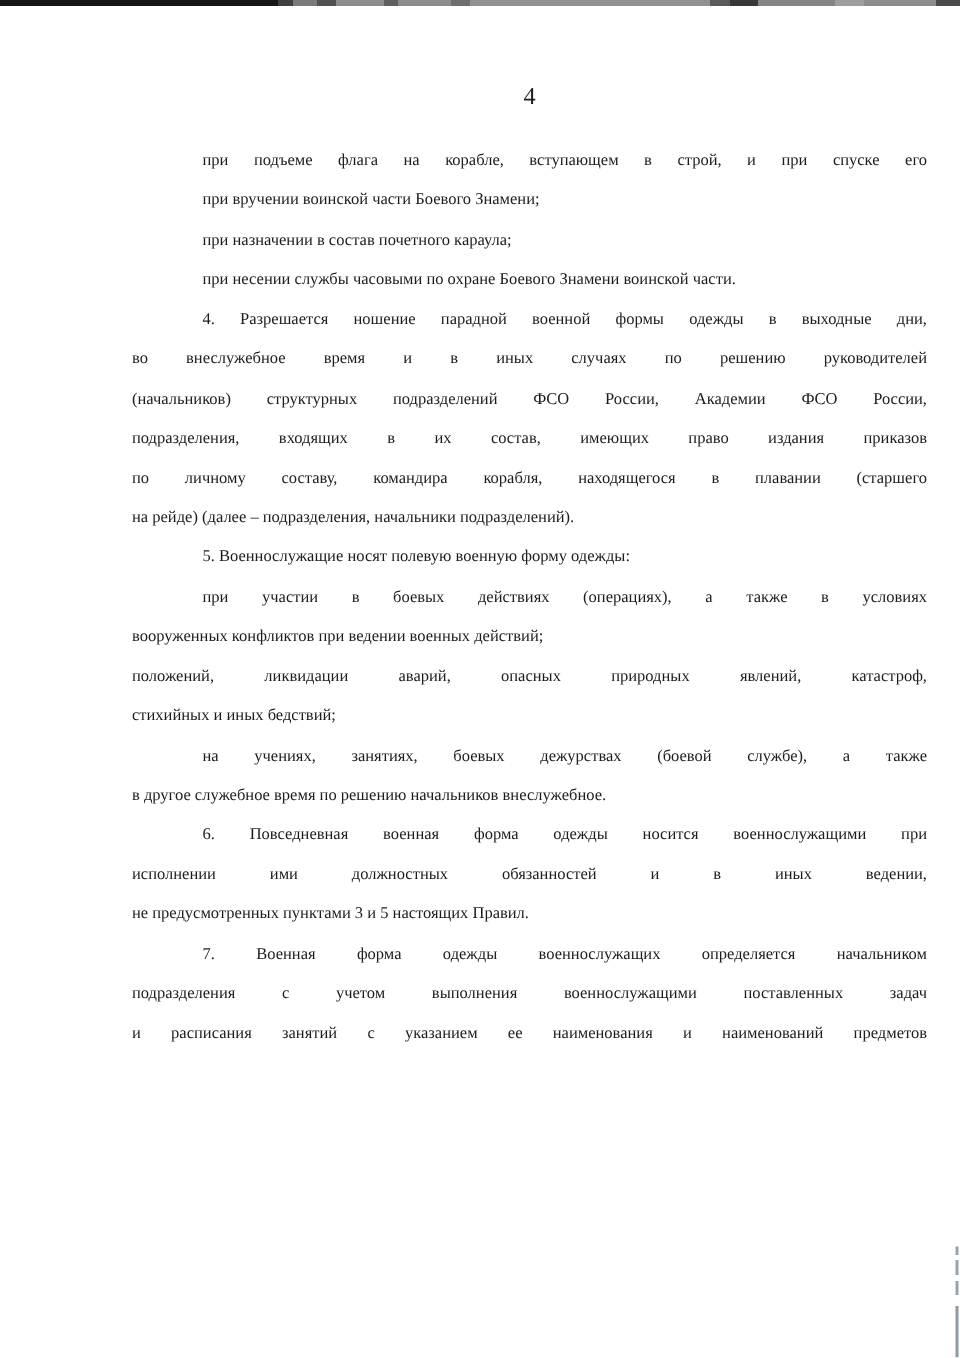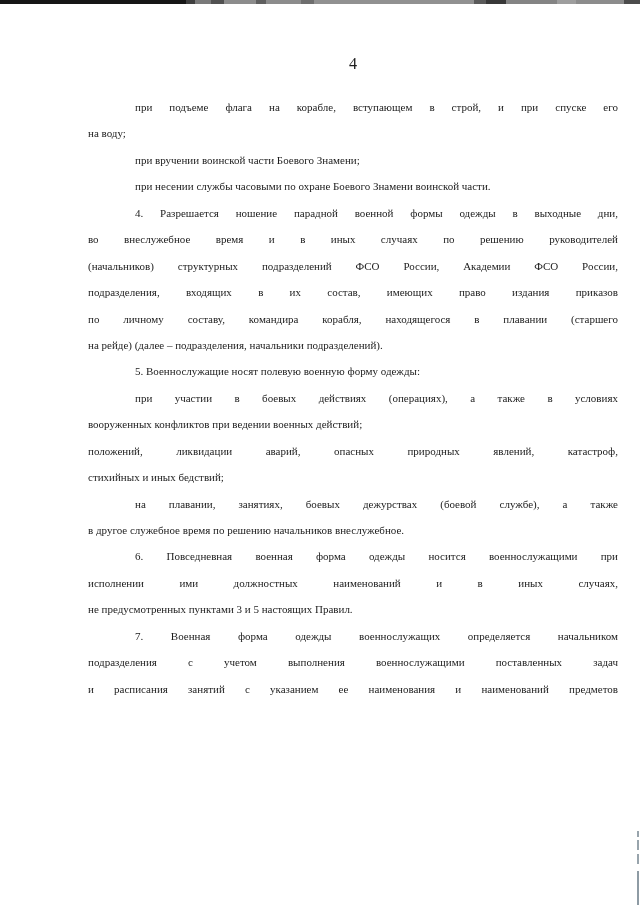--- a/index.html
+++ b/index.html
@@ -70,37 +70,37 @@
   .line.indent { text-indent: 47px; }
 </style>
 </head>
 <body>
 
 <div class="page">
   <div class="scan-strip"></div>
   <div class="page-number">4</div>
   <div class="doc-body" id="doc-body">
       <div class="line indent fit">при подъеме флага на корабле, вступающем в строй, и при спуске его</div>
-      <div class="line">на воду;</div>
       <div class="line indent">при вручении воинской части Боевого Знамени;</div>
+      <div class="line indent">при назначении в состав почетного караула;</div>
       <div class="line indent">при несении службы часовыми по охране Боевого Знамени воинской части.</div>
       <div class="line indent fit">4. Разрешается ношение парадной военной формы одежды в выходные дни,</div>
       <div class="line fit">во внеслужебное время и в иных случаях по решению руководителей</div>
       <div class="line fit">(начальников) структурных подразделений ФСО России, Академии ФСО России,</div>
       <div class="line fit">подразделения, входящих в их состав, имеющих право издания приказов</div>
       <div class="line fit">по личному составу, командира корабля, находящегося в плавании (старшего</div>
       <div class="line">на рейде) (далее – подразделения, начальники подразделений).</div>
       <div class="line indent">5. Военнослужащие носят полевую военную форму одежды:</div>
       <div class="line indent fit">при участии в боевых действиях (операциях), а также в условиях</div>
       <div class="line">вооруженных конфликтов при ведении военных действий;</div>
       <div class="line fit">положений, ликвидации аварий, опасных природных явлений, катастроф,</div>
       <div class="line">стихийных и иных бедствий;</div>
-      <div class="line indent fit">на плавании, занятиях, боевых дежурствах (боевой службе), а также</div>
+      <div class="line indent fit">на учениях, занятиях, боевых дежурствах (боевой службе), а также</div>
       <div class="line">в другое служебное время по решению начальников внеслужебное.</div>
       <div class="line indent fit">6. Повседневная военная форма одежды носится военнослужащими при</div>
-      <div class="line fit">исполнении ими должностных наименований и в иных случаях,</div>
+      <div class="line fit">исполнении ими должностных обязанностей и в иных ведении,</div>
       <div class="line">не предусмотренных пунктами 3 и 5 настоящих Правил.</div>
       <div class="line indent fit">7. Военная форма одежды военнослужащих определяется начальником</div>
       <div class="line fit">подразделения с учетом выполнения военнослужащими поставленных задач</div>
       <div class="line fit">и расписания занятий с указанием ее наименования и наименований предметов</div>
     </div>
   <div class="edge-marks"></div>
 </div>
 
 </body></html>

